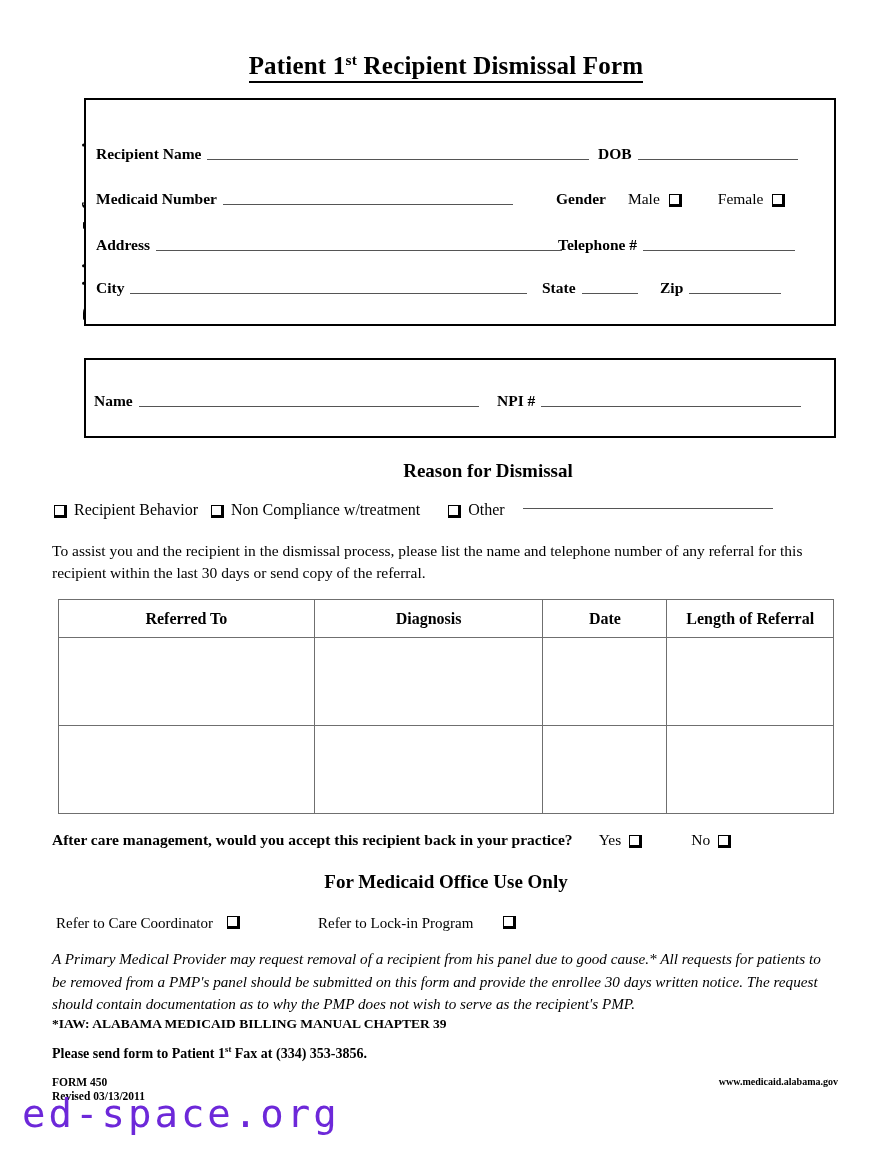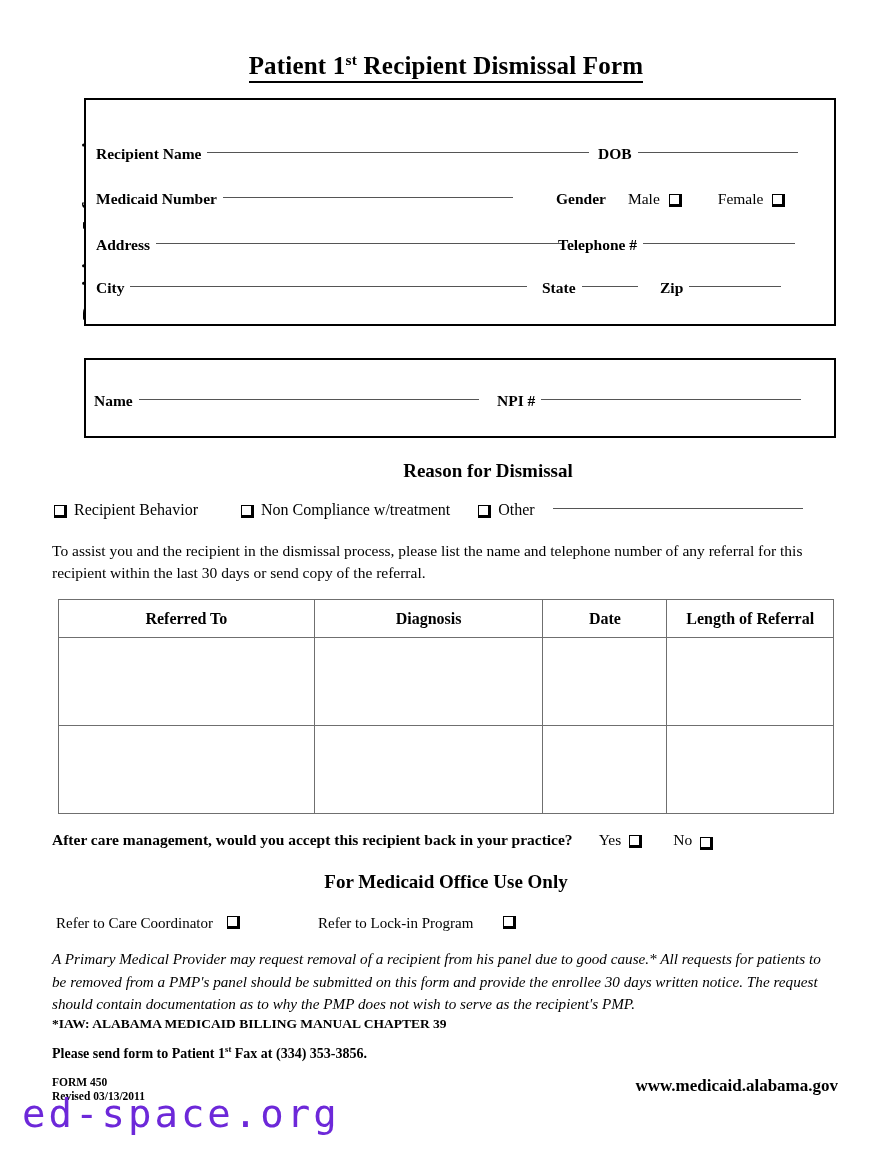--- a/index.html
+++ b/index.html
@@ -76,21 +76,21 @@
   #pmp-vlabel {
     left: 79px;
     top: 432px;
     font-size: 21px;
   }
 
   
   .frow {
     position: absolute;
     display: flex;
-    align-items: center;
+    align-items: flex-end;
     white-space: nowrap;
     font-size: 15.5px;
   }
   .lbl {
     font-weight: bold;
     font-size: 15.5px;
   }
   .lbl-reg {
     font-weight: normal;
     font-size: 15.5px;
@@ -224,21 +224,21 @@
   #footer-left {
     position: absolute;
     left: 52px; top: 1075px;
     font-size: 11.5px;
     font-weight: bold;
     line-height: 1.25;
   }
   #footer-right {
     position: absolute;
     right: 54px; top: 1076px;
-    font-size: 17px;
+    font-size: 10px;
     font-weight: bold;
     margin-left: 36px;
   }
 
   
   #watermark {
     position: absolute;
     left: 22px; top: 1091px;
     font-family: "DejaVu Sans Mono", "Liberation Mono", monospace;
     font-size: 39px;
@@ -314,21 +314,21 @@
     <span class="rule" style="width:260px;"></span>
   </div>
 
   <div class="sec-heading" style="top:460px;padding-left:42px;">Reason for Dismissal</div>
 
   <div id="reason-row">
     <span class="opt">
       <span class="cbx"></span>
       <span>Recipient Behavior</span>
     </span>
-    <span class="opt" style="margin-left:43px;">
+    <span class="opt" style="margin-left:13px;">
       <span class="cbx"></span>
       <span>Non Compliance w/treatment</span>
     </span>
     <span class="opt" style="margin-left:28px;">
       <span class="cbx"></span>
       <span>Other</span>
     </span>
     <span class="rule" style="width:250px; margin-left:18px;"></span>
   </div>
 
@@ -364,21 +364,21 @@
       </tr>
     </tbody>
   </table>
 
   <div id="aftercare-row">
     <span>After care management, would you accept this recipient back in your practice?</span>
     <span class="yn" style="margin-left:26px;justify-content:center;">
       <span>Yes</span>
       <span class="cbx"></span>
     </span>
-    <span class="yn" style="margin-left:31px;align-items:flex-end;">
+    <span class="yn" style="margin-left:49px;">
       <span>No</span>
       <span class="cbx"></span>
     </span>
   </div>
 
   <div class="sec-heading" style="top:871px;">For Medicaid Office Use Only</div>
 
   <div id="office-row">
     <span class="opt">
       <span>Refer to Care Coordinator</span>

